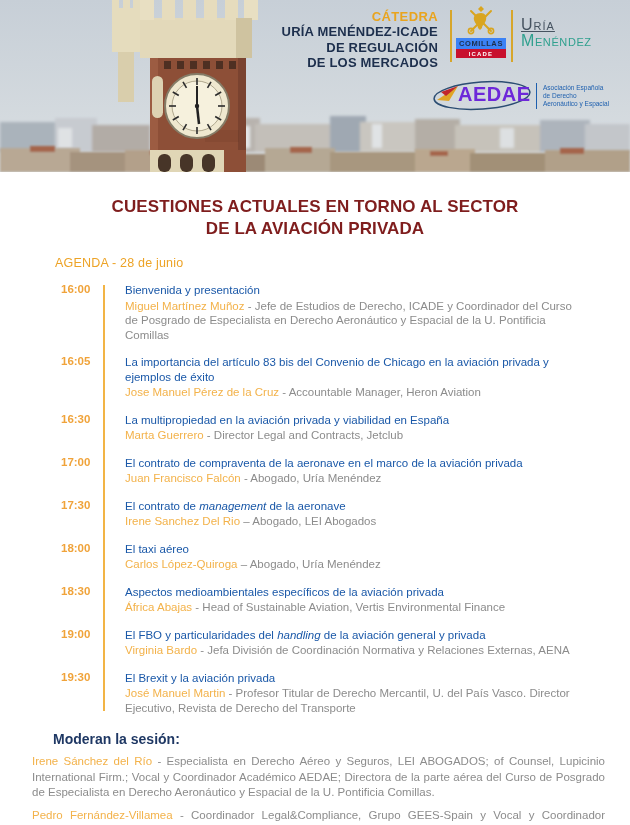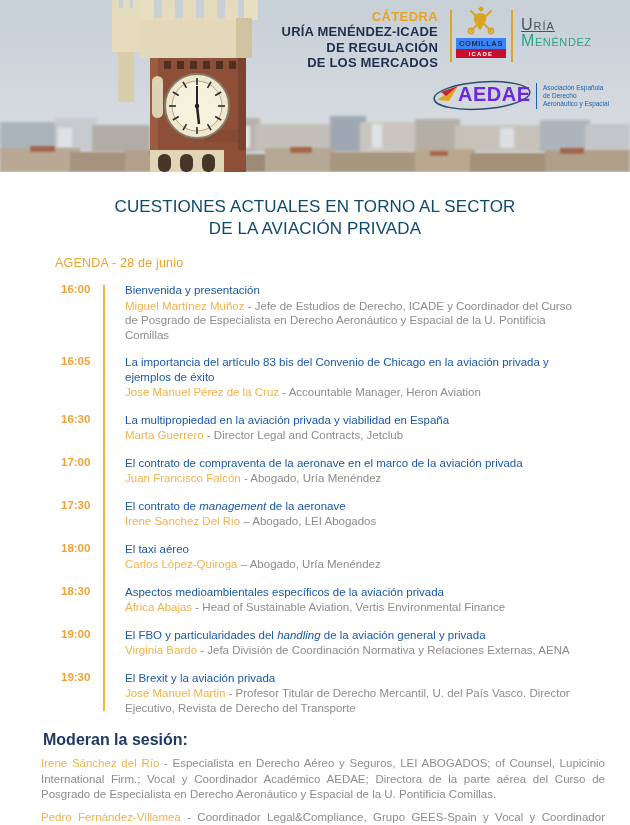--- a/index.html
+++ b/index.html
@@ -29,36 +29,36 @@
 
   .aedae{position:absolute;left:432px;top:79px;display:flex;align-items:center;}
   .aedae-mark{position:relative;width:100px;height:33px;}
   .aedae-mark svg{position:absolute;left:0;top:0;}
   .aedae-name{position:absolute;left:26px;top:4px;font-size:20px;font-weight:bold;color:#6d28d9;letter-spacing:.5px;}
   .aedae-bar{width:1px;height:26px;background:#1d5fae;margin:0 6px 0 4px;}
   .aedae-desc{font-size:6.5px;line-height:8px;color:#1d5fae;}
 
   
   .content{position:relative;padding:0 25px;}
-  .doc-title{margin:24px 0 0 0;text-align:center;color:#0c4a6e;font-size:17px;font-weight:normal;line-height:22px;letter-spacing:.1px;}
+  .doc-title{margin:24px 0 0 0;text-align:center;color:#7f1d1d;font-size:17px;font-weight:bold;line-height:22px;letter-spacing:.1px;}
   .agenda-heading{margin:16px 0 0 30px;color:#eda326;font-size:12.5px;font-weight:normal;letter-spacing:.2px;}
 
   .agenda{position:relative;margin-top:13px;}
   .agenda-vline{position:absolute;left:78px;top:2px;bottom:4px;width:1.5px;background:#f2b445;}
   .agenda-item{position:relative;padding-left:100px;margin-bottom:13px;}
   .agenda-item .time{position:absolute;left:36px;top:0;font-size:11.5px;font-weight:bold;color:#f0a33a;}
   .item-body{max-width:458px;}
   .item-title{color:#1a58a8;font-size:11.5px;font-weight:normal;line-height:14.5px;}
   .item-title em{font-style:italic;}
   .item-speaker{color:#8c8c8c;font-size:11.5px;line-height:14.5px;margin-top:1px;}
   .spk-name{color:#f3b24a;}
 
   .moderators{margin-top:16px;}
-  .mod-heading{margin-left:18px;color:#1f3864;font-size:16px;font-weight:bold;}
-  .mod-entry{margin:7px 0 0 16px;text-align:justify;font-size:11.5px;line-height:15.5px;color:#8c8c8c;}
+  .mod-heading{margin-left:28px;color:#1f3864;font-size:14px;font-weight:bold;}
+  .mod-entry{margin:7px 0 0 7px;text-align:justify;font-size:11.5px;line-height:15.5px;color:#8c8c8c;}
   .mod-name{color:#f3b24a;}
 </style>
 </head>
 <body>
 
 <div class="page">
 
   <div class="hero">
     <svg class="photo" width="630" height="172" viewBox="0 0 630 172">
       <defs>

